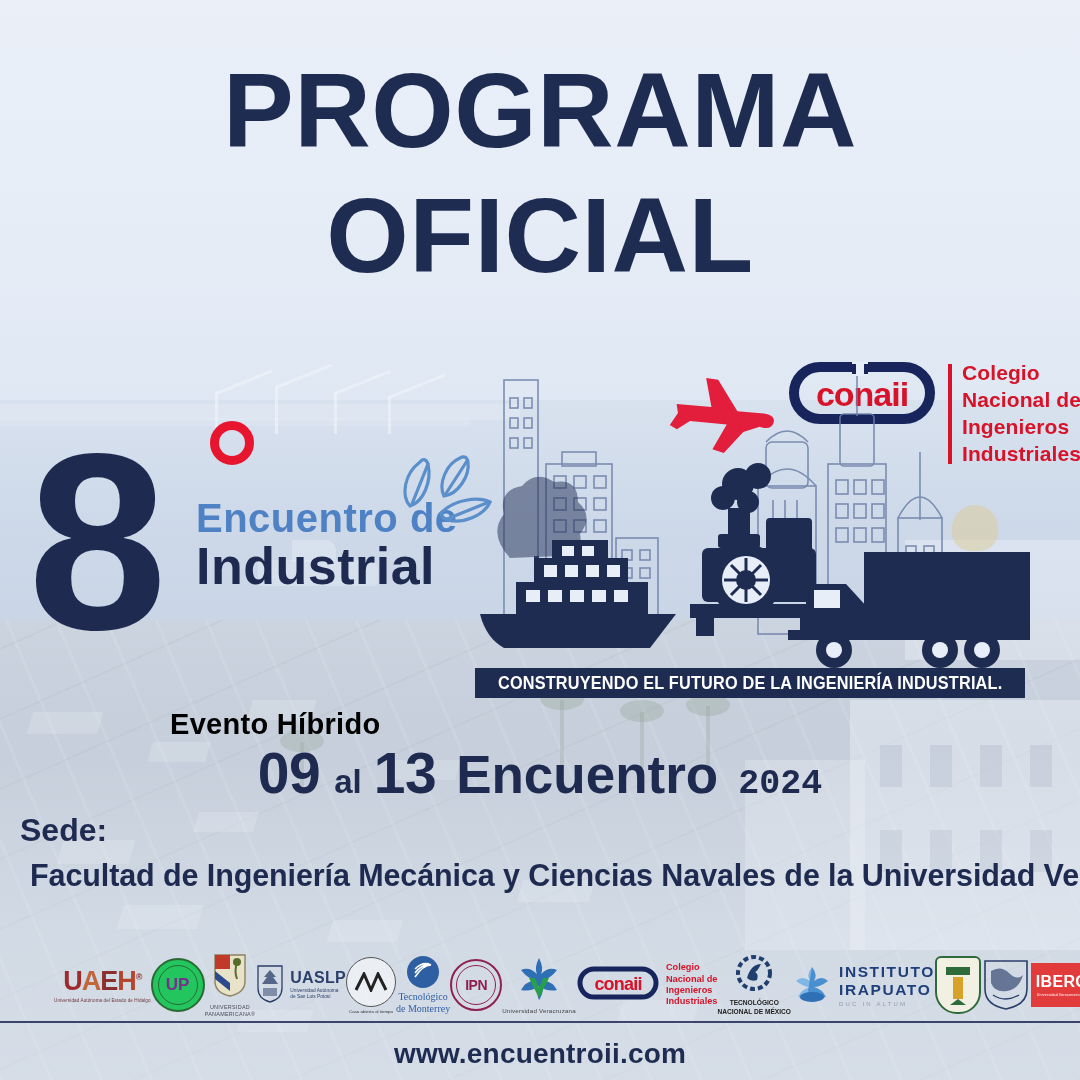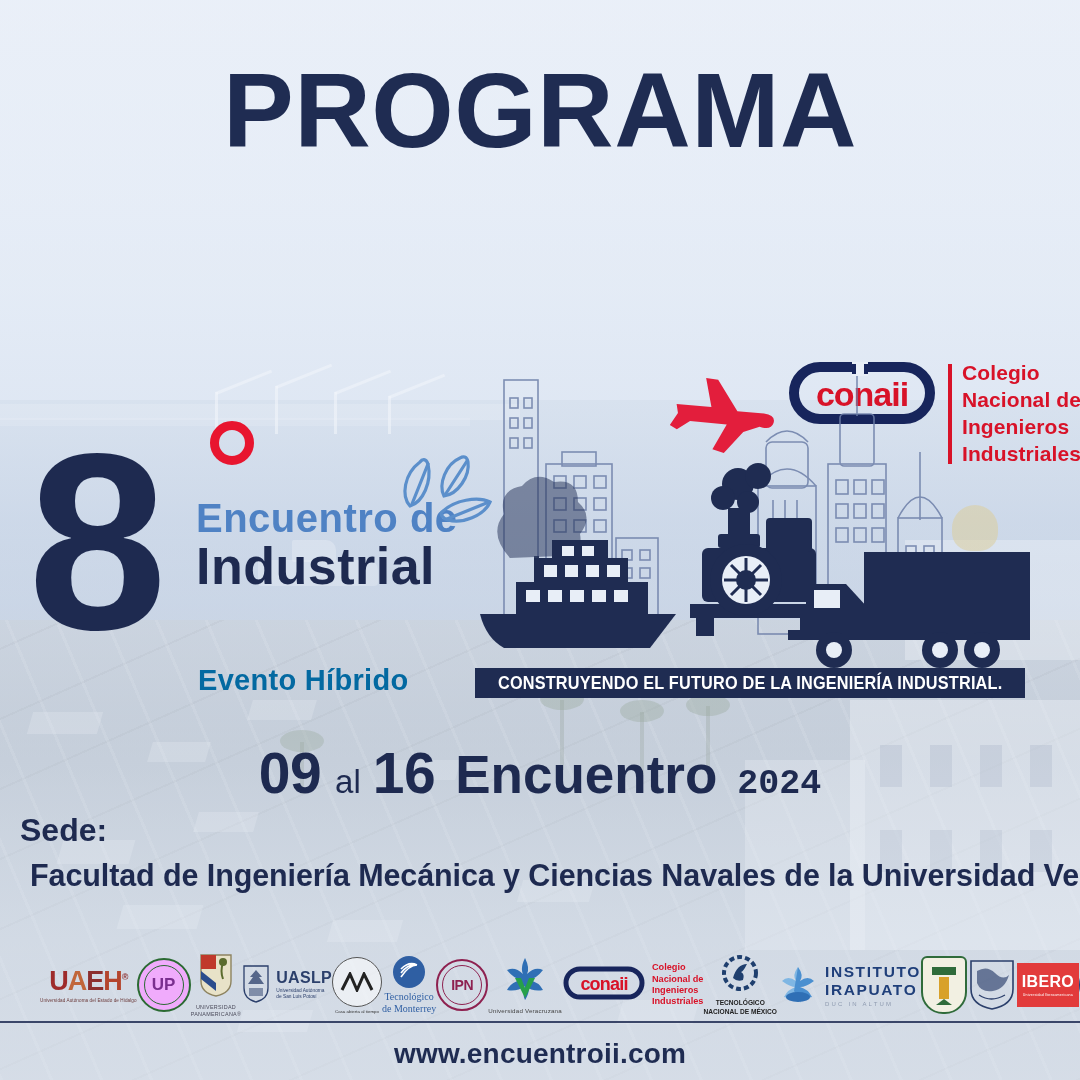--- a/index.html
+++ b/index.html
@@ -110,22 +110,22 @@
   }
   .wm-bot{
     font-size:52px; font-weight:700; color:#1e2a50; letter-spacing:.5px; line-height:1.08;
   }
 
   
   .leaves{ position:absolute; left:390px; top:452px; width:110px; height:86px; }
 
   
   .hibrido{
-    position:absolute; left:170px; top:664px;
-    font-size:29px; font-weight:700; color:#0369a1; letter-spacing:.3px;margin-left:28px;
+    position:absolute; left:170px; top:708px;
+    font-size:29px; font-weight:700; color:#000000; letter-spacing:.3px;
   }
 
   
   .illus{ position:absolute; left:470px; top:368px; width:560px; height:320px; }
 
   
   .illus-banner{
     position:absolute; left:475px; top:668px; width:550px; height:30px;
     background:#1f2c52; display:flex; align-items:center; justify-content:center;
   }
@@ -144,38 +144,38 @@
     position:absolute; left:176px; top:2px;
     color:#d81228; font-size:21px; font-weight:700; line-height:1.28; letter-spacing:.1px;
   }
 
   
   .dateline{
     position:absolute; left:0; top:740px; width:1080px;
     text-align:center; color:#1e2a50; white-space:nowrap;
   }
   .d-num{ font-size:57px; font-weight:700; letter-spacing:-.5px; }
-  .d-al{ font-size:33px; font-weight:400; }
+  .d-al{ font-size:33px; font-weight:700; }
   .d-mes{ font-size:53px; font-weight:700; }
   .d-year{ font-size:35px; font-weight:700;font-family:Liberation Mono, monospace; }
 
   
   .sede-label{
     position:absolute; left:20px; top:812px;
     font-size:32px; font-weight:700; color:#1e2a50;
   }
   .sede-value{
     position:absolute; left:30px; top:858px;
     font-size:30.5px; font-weight:700; color:#1e2a50; letter-spacing:-.1px;
     white-space:nowrap;
   }
 
   
   .logos{
-    position:absolute; left:40px; top:950px; width:1010px; height:70px;
+    position:absolute; left:54px; top:950px; width:1010px; height:70px;
     display:flex; align-items:center; justify-content:space-between;
   }
   .logo{
     display:flex; align-items:center; justify-content:center;
     height:66px; flex:0 0 auto;
   }
   .lg-stack{ display:flex; flex-direction:column; align-items:center; justify-content:center; }
 
   
   .uaeh-word{ font-size:27px; font-weight:700; letter-spacing:-1px; line-height:1; }
@@ -268,20 +268,21 @@
     <div class="slab" style="left:330px;top:920px;width:70px;height:22px;"></div>
     <div class="slab" style="left:520px;top:880px;width:72px;height:22px;"></div>
     <div class="slab" style="left:620px;top:1000px;width:76px;height:24px;"></div>
     <div class="slab" style="left:240px;top:1010px;width:70px;height:22px;"></div>
 
     <div class="bg-veil"></div>
   </div>
 
   <div class="headline">
     <span>PROGRAMA</span>
+    <span class="l2">OFICIAL</span>
   </div>
 
   <div class="eight-wrap">
     <div class="eight">8</div>
     <div class="deg-circle"></div>
   </div>
 
   <div class="wordmark">
     <div class="wm-top">Encuentro de</div>
     <div class="wm-bot">Industrial</div>
@@ -464,39 +465,39 @@
         <path d="M10 40 L44 32 L30 6 L42 4 L70 28 L96 22 q12 -2 12 6 q0 8 -12 8 L82 46 L70 72 L58 72 L64 44 L28 52 L18 64 L10 62 L14 48 Z" fill="#e31e3c"></path>
       </g>
     </svg>
   </div>
 
   <div class="illus-banner">
     <span>CONSTRUYENDO EL FUTURO DE LA INGENIERÍA INDUSTRIAL.</span>
   </div>
 
   <div class="dateline">
-    <span class="d-num">09</span><span class="d-al" style="margin:0 12px 0 14px;">al</span><span class="d-num">16</span><span class="d-mes" style="margin-left:20px;">Encuentro</span><span class="d-year" style="margin-left:20px;">2024</span>
+    <span class="d-num">09</span><span class="d-al" style="margin:0 12px 0 14px;">al</span><span class="d-num">13</span><span class="d-mes" style="margin-left:20px;">Encuentro</span><span class="d-year" style="margin-left:20px;">2024</span>
   </div>
 
   <div class="sede-label">Sede:</div>
   <div class="sede-value">Facultad de Ingeniería Mecánica y Ciencias Navales de la Universidad Veracruzana</div>
 
   <div class="logos">
 
     <div class="logo">
       <div class="lg-stack">
         <div class="uaeh-word">
           <span style="color:#9e2b2b;">U</span><span style="color:#c1663a;">A</span><span style="color:#8c2f2f;">E</span><span style="color:#b4452e;">H</span><span style="font-size:9px;vertical-align:super;color:#8c2f2f;">®</span>
         </div>
         <div class="uaeh-sub">Universidad Autónoma del Estado de Hidalgo</div>
       </div>
     </div>
 
     <div class="logo">
-      <div class="seal" style="width:54px;height:54px;background:#f0abfc;border:2.5px solid #2a6a32;">
+      <div class="seal" style="width:54px;height:54px;background:#22c55e;border:2.5px solid #2a6a32;">
         <div style="width:40px;height:40px;border-radius:50%;border:1.5px solid #2a6a32;display:flex;align-items:center;justify-content:center;">
           <span style="color:#7a2f8f;font-size:17px;font-weight:700;">UP</span>
         </div>
       </div>
     </div>
 
     <div class="logo">
       <div class="lg-stack">
         <div>
           <svg width="34" height="44" viewBox="0 0 34 44">

